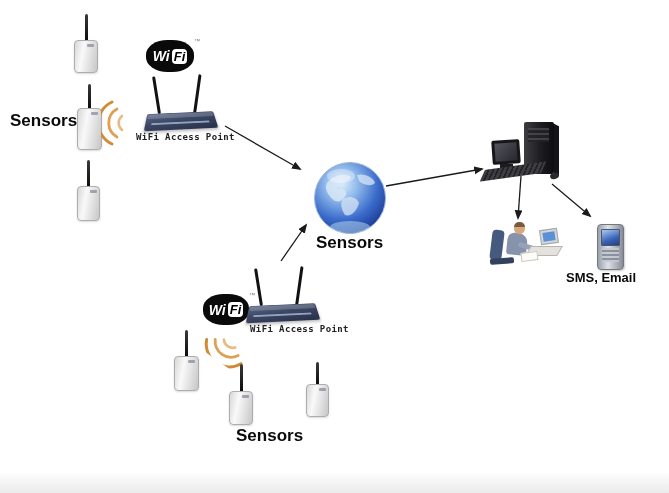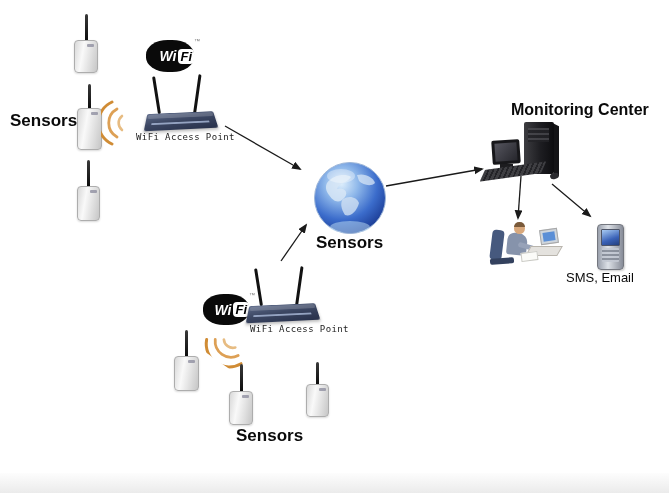--- a/index.html
+++ b/index.html
@@ -1,21 +1,21 @@
 <!DOCTYPE html>
 <html><head>
 <meta charset="utf-8">
 <style>
   html,body{margin:0;padding:0;background:#fff;}
   .canvas{
     position:relative;width:669px;height:493px;background:#ffffff;
     font-family:"Liberation Sans",sans-serif;overflow:hidden;
   }
   .abs{position:absolute;}
-  .lbl{position:absolute;color:#0a0a0a;white-space:nowrap;}
+  .lbl{position:absolute;color:#0a0a0a;white-space:nowrap;font-weight:bold;}
   .lbl-big{font-weight:bold;font-size:17px;}
   .lbl-mc{font-weight:bold;font-size:16px;}
   .lbl-small{font-size:13px;}
   .lbl-ap{font-family:"DejaVu Sans Mono",monospace;font-size:9px;letter-spacing:.4px;color:#222;}
 
   
   .sensor{position:absolute;display:flex;flex-direction:column;align-items:center;}
   .sensor .ant{width:3px;background:linear-gradient(#3a3a3a,#0d0d0d);border-radius:2px 2px 0 0;}
   .sensor .sbody{
     background:linear-gradient(100deg,#d8d8d8,#f9f9f9 35%,#e4e4e4 62%,#c6c6c6);
@@ -23,21 +23,21 @@
     box-shadow:0 1px 2px rgba(0,0,0,.15);
   }
   .sensor .sbody::after{
     content:"";position:absolute;top:3px;left:55%;width:7px;height:3px;
     background:#8a8a9c;border-radius:1px;opacity:.75;
   }
 
   
   .wifi-logo{
     position:absolute;background:#0a0a0a;border-radius:45%;
-    display:flex;align-items:center;justify-content:flex-end;
+    display:flex;align-items:center;justify-content:center;
   }
   .wifi-logo .wi{color:#fff;font-style:italic;font-weight:bold;font-size:14px;}
   .wifi-logo .fi{
     background:#fff;color:#000;font-style:italic;font-weight:bold;font-size:13px;
     border-radius:4px;padding:0 2px;margin-left:2px;line-height:15px;
   }
   .wifi-logo .tm{position:absolute;top:-2px;right:-6px;font-size:6px;color:#777;font-style:normal;}
 
   
   .ap{position:absolute;width:70px;height:56px;}
@@ -164,21 +164,20 @@
     </defs>
     <circle cx="37" cy="37" r="35.5" fill="url(#gg)" stroke="#9db6d8" stroke-width="1"></circle>
     <path d="M14,22 C20,14 32,12 38,16 C34,22 26,22 24,28 C30,26 36,30 32,36 C26,44 20,40 16,34 C13,30 12,26 14,22 Z" fill="#d7e6f6" opacity=".85"></path>
     <path d="M30,38 C36,34 44,36 46,42 C44,50 38,56 32,54 C28,48 27,42 30,38 Z" fill="#cfe0f2" opacity=".8"></path>
     <path d="M44,14 C52,12 60,16 62,22 C58,26 50,24 46,20 Z" fill="#d7e6f6" opacity=".75"></path>
     <ellipse cx="37" cy="66" rx="20" ry="6" fill="#bfe0f5" opacity=".5"></ellipse>
     <ellipse cx="28" cy="15" rx="14" ry="7" fill="#ffffff" opacity=".35"></ellipse>
   </svg>
   <div class="lbl lbl-big" style="left:316px;top:233px;">Sensors</div>
 
-  <div class="lbl lbl-mc" style="left:511px;top:101px;">Monitoring Center</div>
   <div class="mc" style="left:484px;top:118px;">
     <div class="tower"></div>
     <div class="monitor"></div>
     <div class="stand"></div>
     <div class="keyboard"></div>
     <div class="mouse"></div>
   </div>
 
   <div class="op" style="left:488px;top:221px;">
     <div class="chairback"></div>

